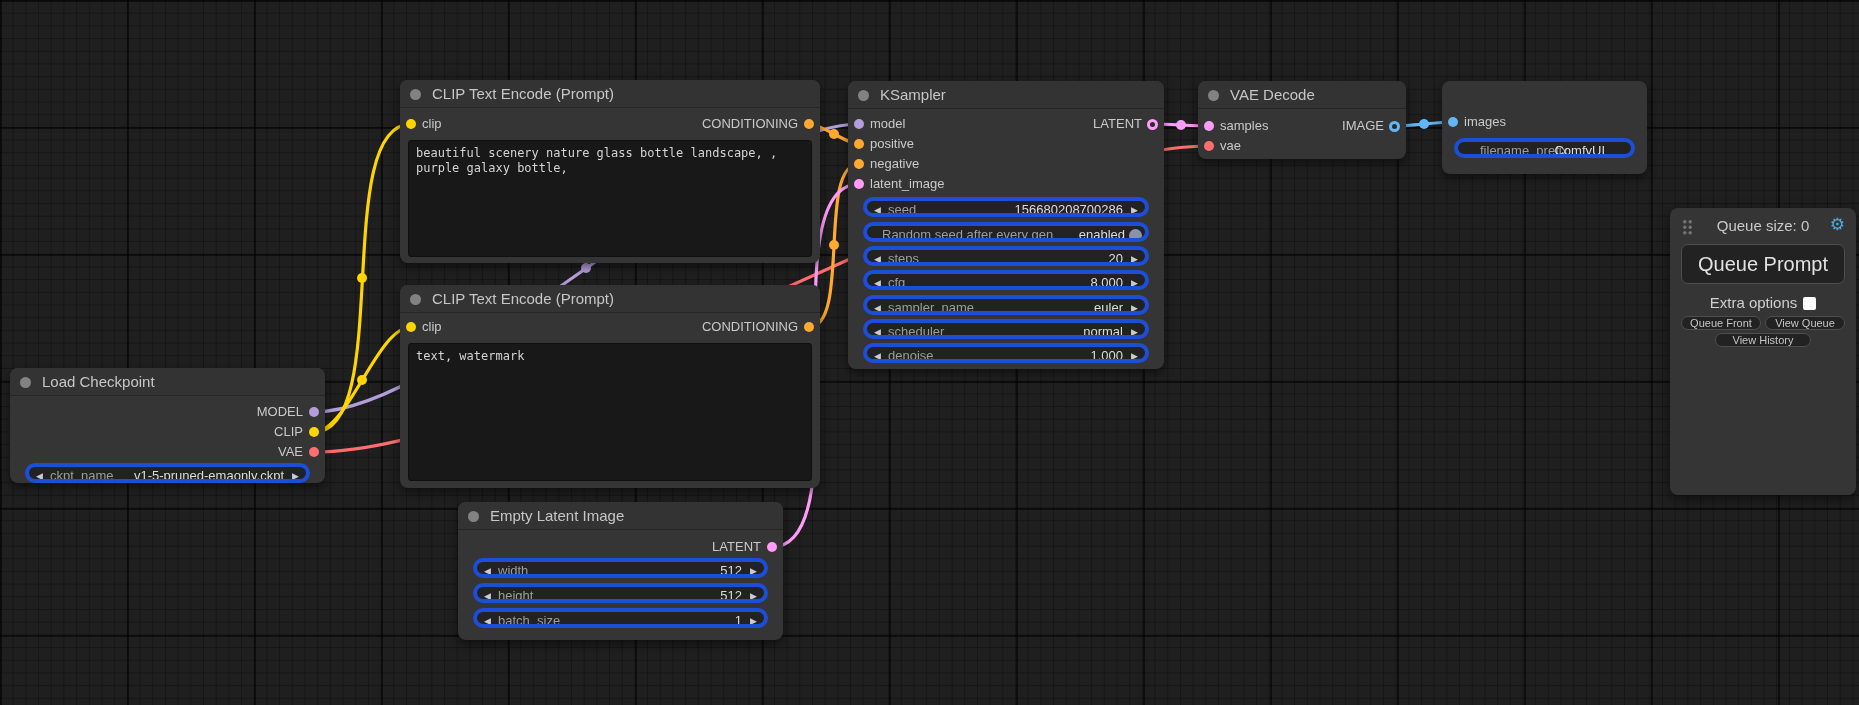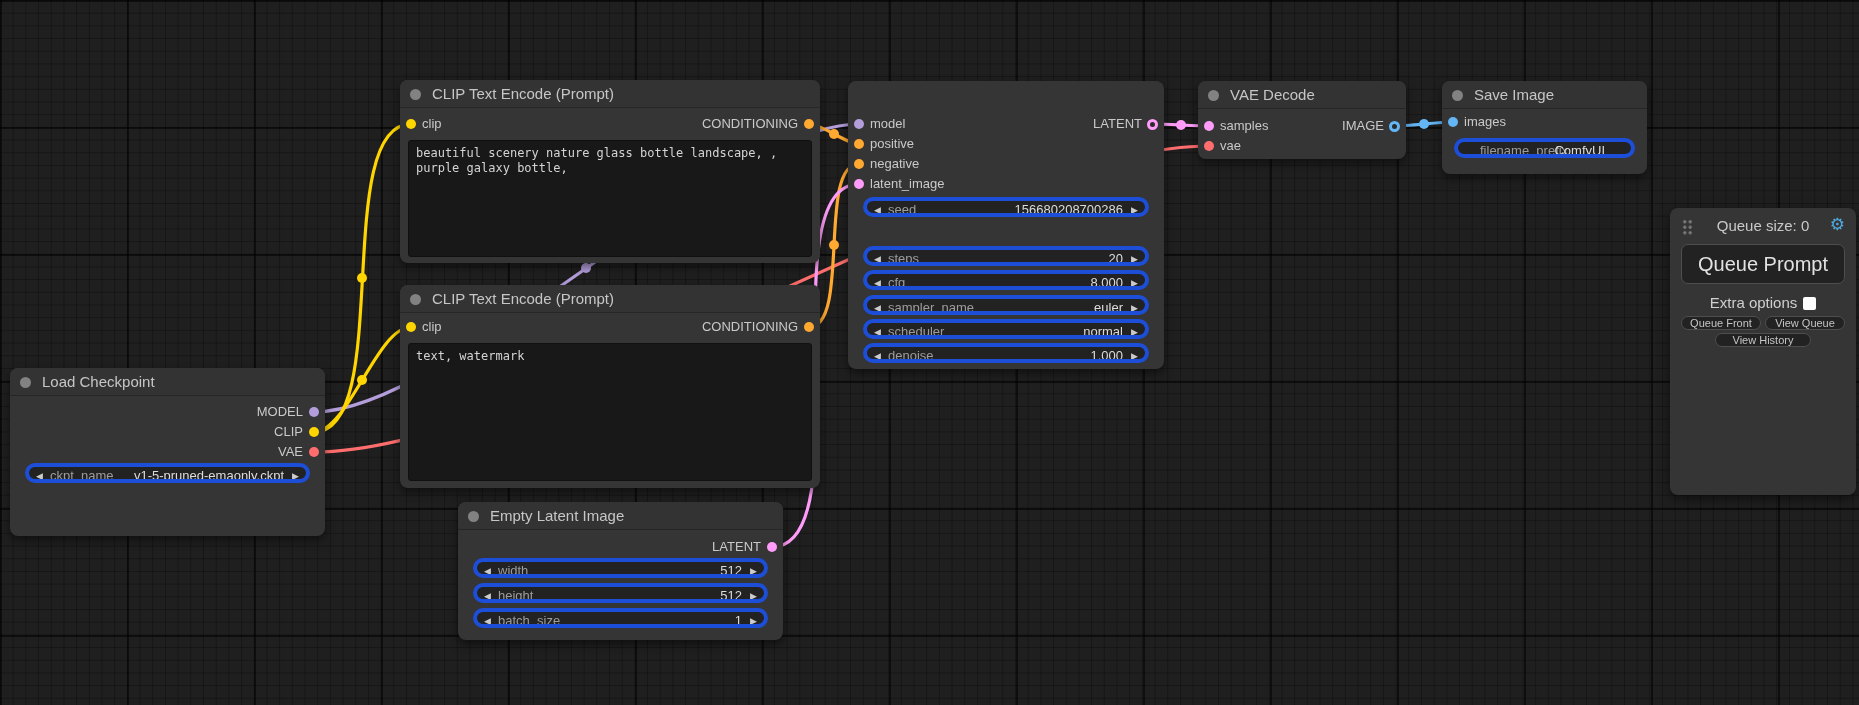--- a/index.html
+++ b/index.html
@@ -107,21 +107,21 @@
     <path d="M809,327 C851,327 817,164 859,164" stroke="#FFA931"></path>
     <circle cx="834" cy="245" r="5" fill="#FFA931"></circle>
     <path d="M772,547 C864,547 767,184 859,184" stroke="#FF9CF9"></path>
     <circle cx="815" cy="365" r="5" fill="#FF9CF9"></circle>
     <path d="M1153,124 C1167,124 1195,126 1209,126" stroke="#FF9CF9"></path>
     <circle cx="1181" cy="125" r="5" fill="#FF9CF9"></circle>
     <path d="M1395,126 C1409,126 1439,122 1453,122" stroke="#64B5F6"></path>
     <circle cx="1424" cy="124" r="5" fill="#64B5F6"></circle>
   </svg>
 
-  <div class="node" style="left:10px; top:368px; width:315px; height:168px;">
+  <div class="node" style="left:10px; top:368px; width:315px; height:115px;">
     <div class="node-title">
       <span class="title-dot"></span>
       <span>Load Checkpoint</span>
     </div>
     <div class="slot-row" style="top:34px;">
       <span class="out-label">MODEL</span>
       <span class="dot out" style="background:var(--model);"></span>
     </div>
     <div class="slot-row" style="top:54px;">
       <span class="out-label">CLIP</span>
@@ -190,20 +190,24 @@
     </div>
     <div class="widget" style="left:15px; right:15px; top:106px;">
       <span class="arrow left">◀</span>
       <span class="w-label">batch_size</span>
       <span class="w-value">1</span>
       <span class="arrow right">▶</span>
     </div>
   </div>
 
   <div class="node" style="left:848px; top:81px; width:316px; height:288px;">
+    <div class="node-title">
+      <span class="title-dot"></span>
+      <span>KSampler</span>
+    </div>
     <div class="slot-row" style="top:33px;">
       <span class="dot in" style="background:var(--model);"></span>
       <span class="in-label">model</span>
       <span class="out-label">LATENT</span>
       <span class="dot out ring" style="border-color:var(--latent);"></span>
     </div>
     <div class="slot-row" style="top:53px;">
       <span class="dot in" style="background:var(--conditioning);"></span>
       <span class="in-label">positive</span>
     </div>
@@ -214,20 +218,25 @@
     <div class="slot-row" style="top:93px;">
       <span class="dot in" style="background:var(--latent);"></span>
       <span class="in-label">latent_image</span>
     </div>
     <div class="widget" style="left:15px; right:15px; top:116px;">
       <span class="arrow left">◀</span>
       <span class="w-label">seed</span>
       <span class="w-value">156680208700286</span>
       <span class="arrow right">▶</span>
     </div>
+    <div class="widget" style="left:15px; right:15px; top:141px;">
+      <span class="w-label no-arrow">Random seed after every gen</span>
+      <span class="w-value near-toggle">enabled</span>
+      <span class="toggle-dot"></span>
+    </div>
     <div class="widget" style="left:15px; right:15px; top:165px;">
       <span class="arrow left">◀</span>
       <span class="w-label">steps</span>
       <span class="w-value">20</span>
       <span class="arrow right">▶</span>
     </div>
     <div class="widget" style="left:15px; right:15px; top:189px;">
       <span class="arrow left">◀</span>
       <span class="w-label">cfg</span>
       <span class="w-value">8.000</span>
@@ -264,24 +273,20 @@
       <span class="out-label">IMAGE</span>
       <span class="dot out ring" style="border-color:var(--image);"></span>
     </div>
     <div class="slot-row" style="top:55px;">
       <span class="dot in" style="background:var(--vae);"></span>
       <span class="in-label">vae</span>
     </div>
   </div>
 
   <div class="node" style="left:1442px; top:81px; width:205px; height:93px;">
-    <div class="node-title">
-      <span class="title-dot"></span>
-      <span>Save Image</span>
-    </div>
     <div class="slot-row" style="top:31px;">
       <span class="dot in" style="background:var(--image);"></span>
       <span class="in-label">images</span>
     </div>
     <div class="widget" style="left:12px; right:12px; top:57px;">
       <span class="w-label no-arrow" style="left:22px;">filename_prefix</span>
       <span class="w-value" style="right:26px;">ComfyUI</span>
     </div>
   </div>
 

